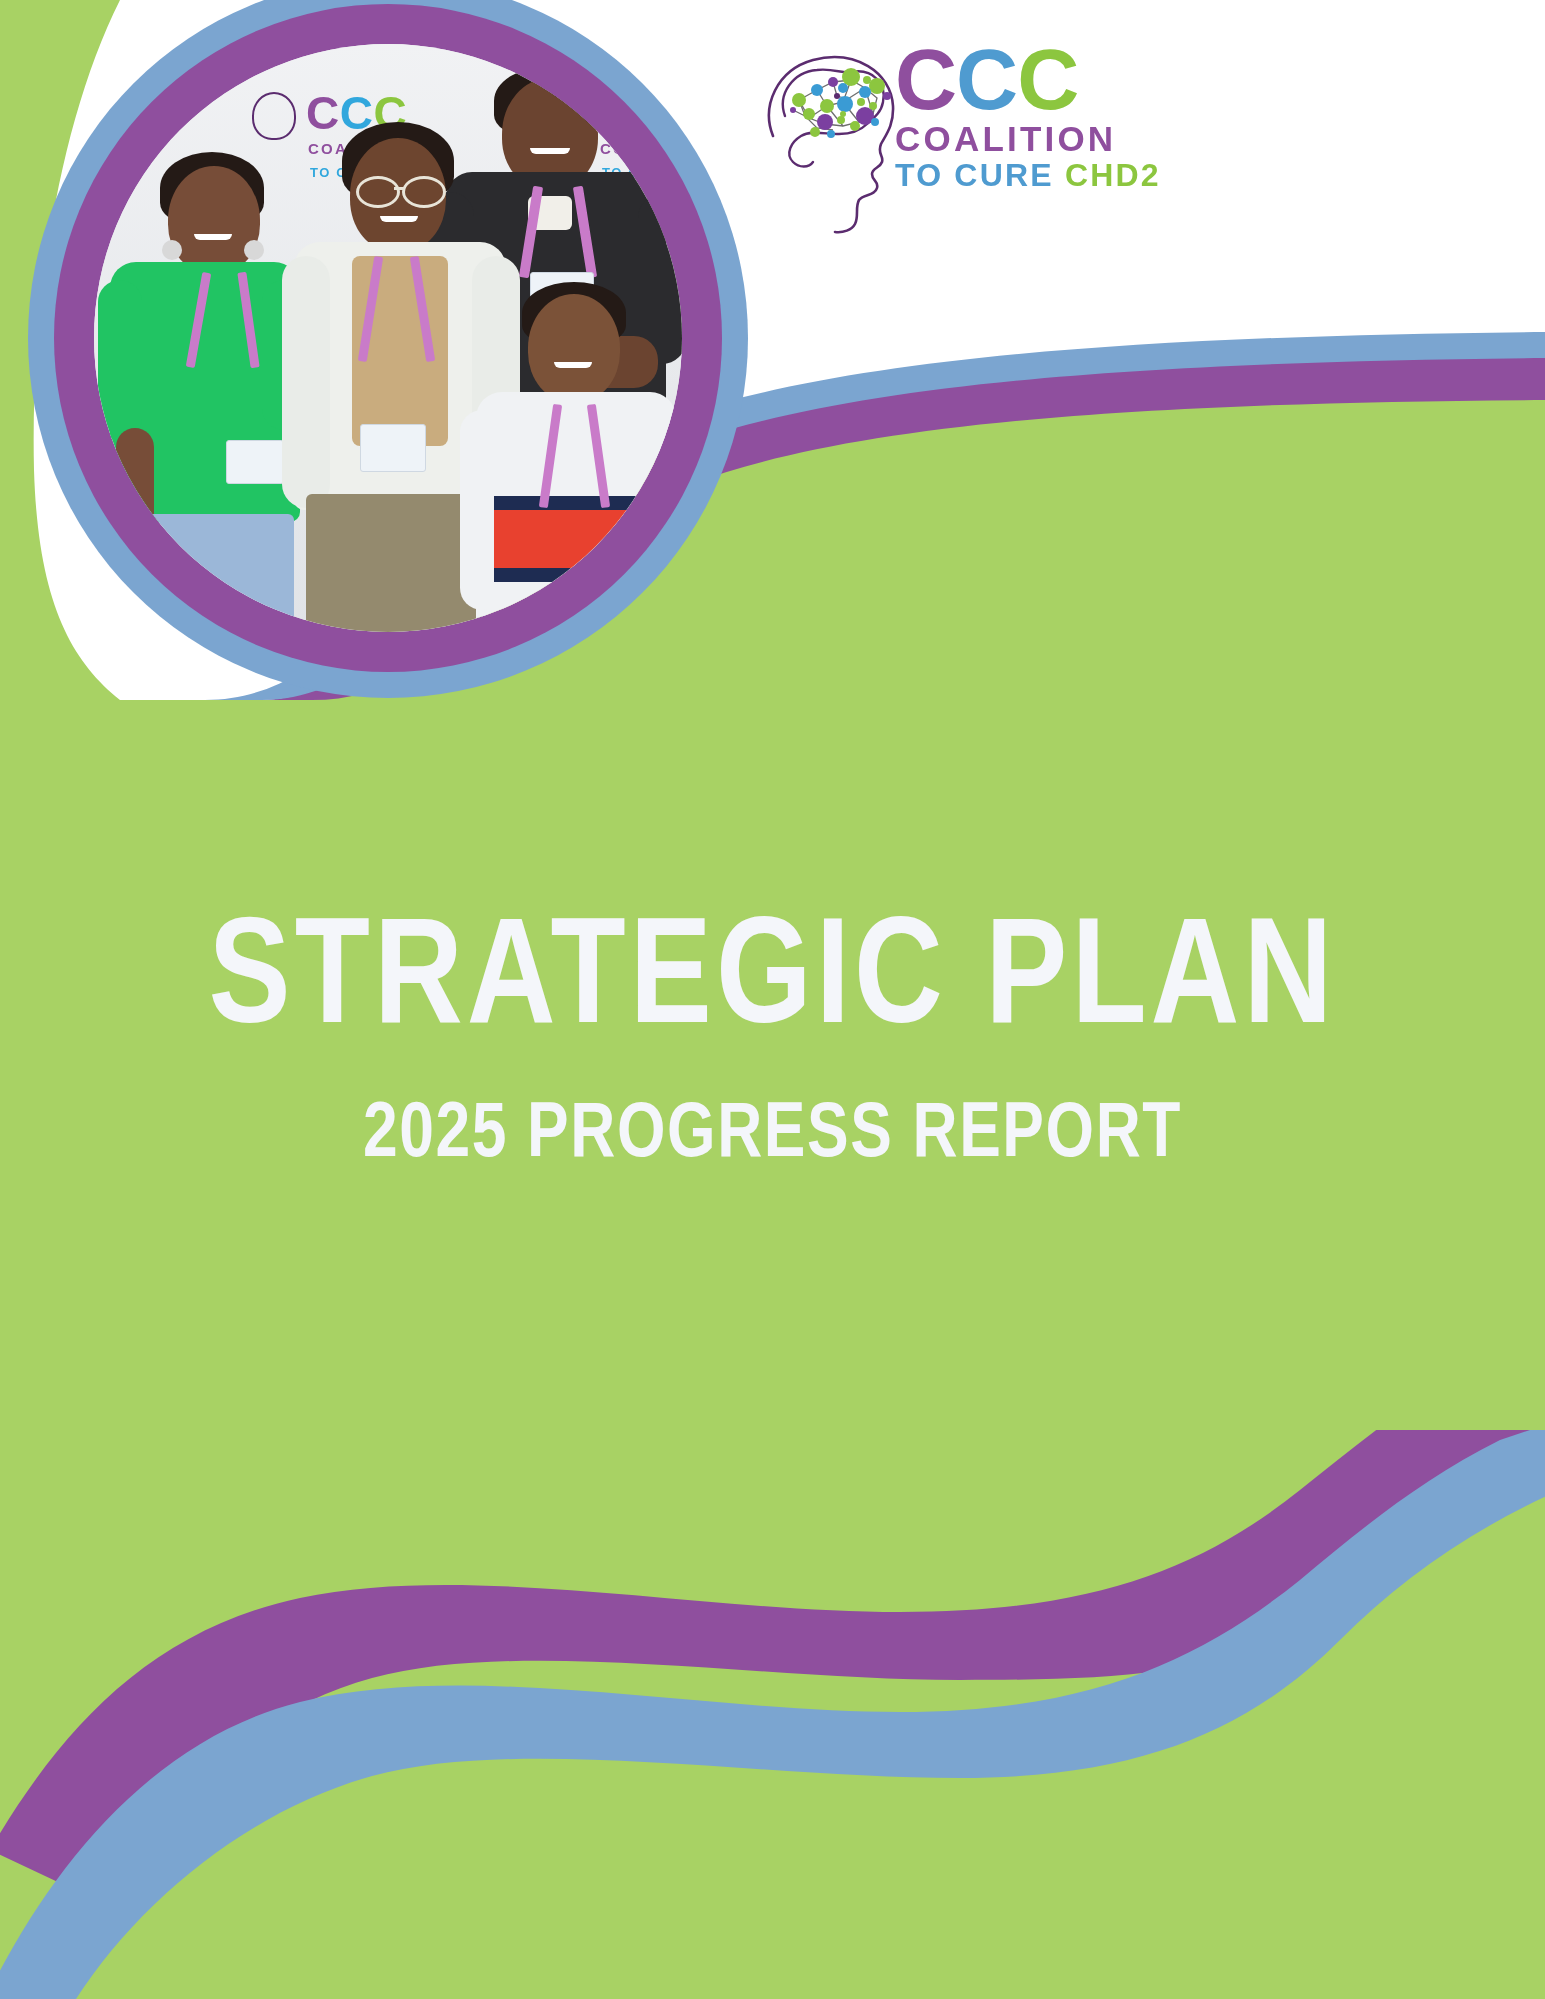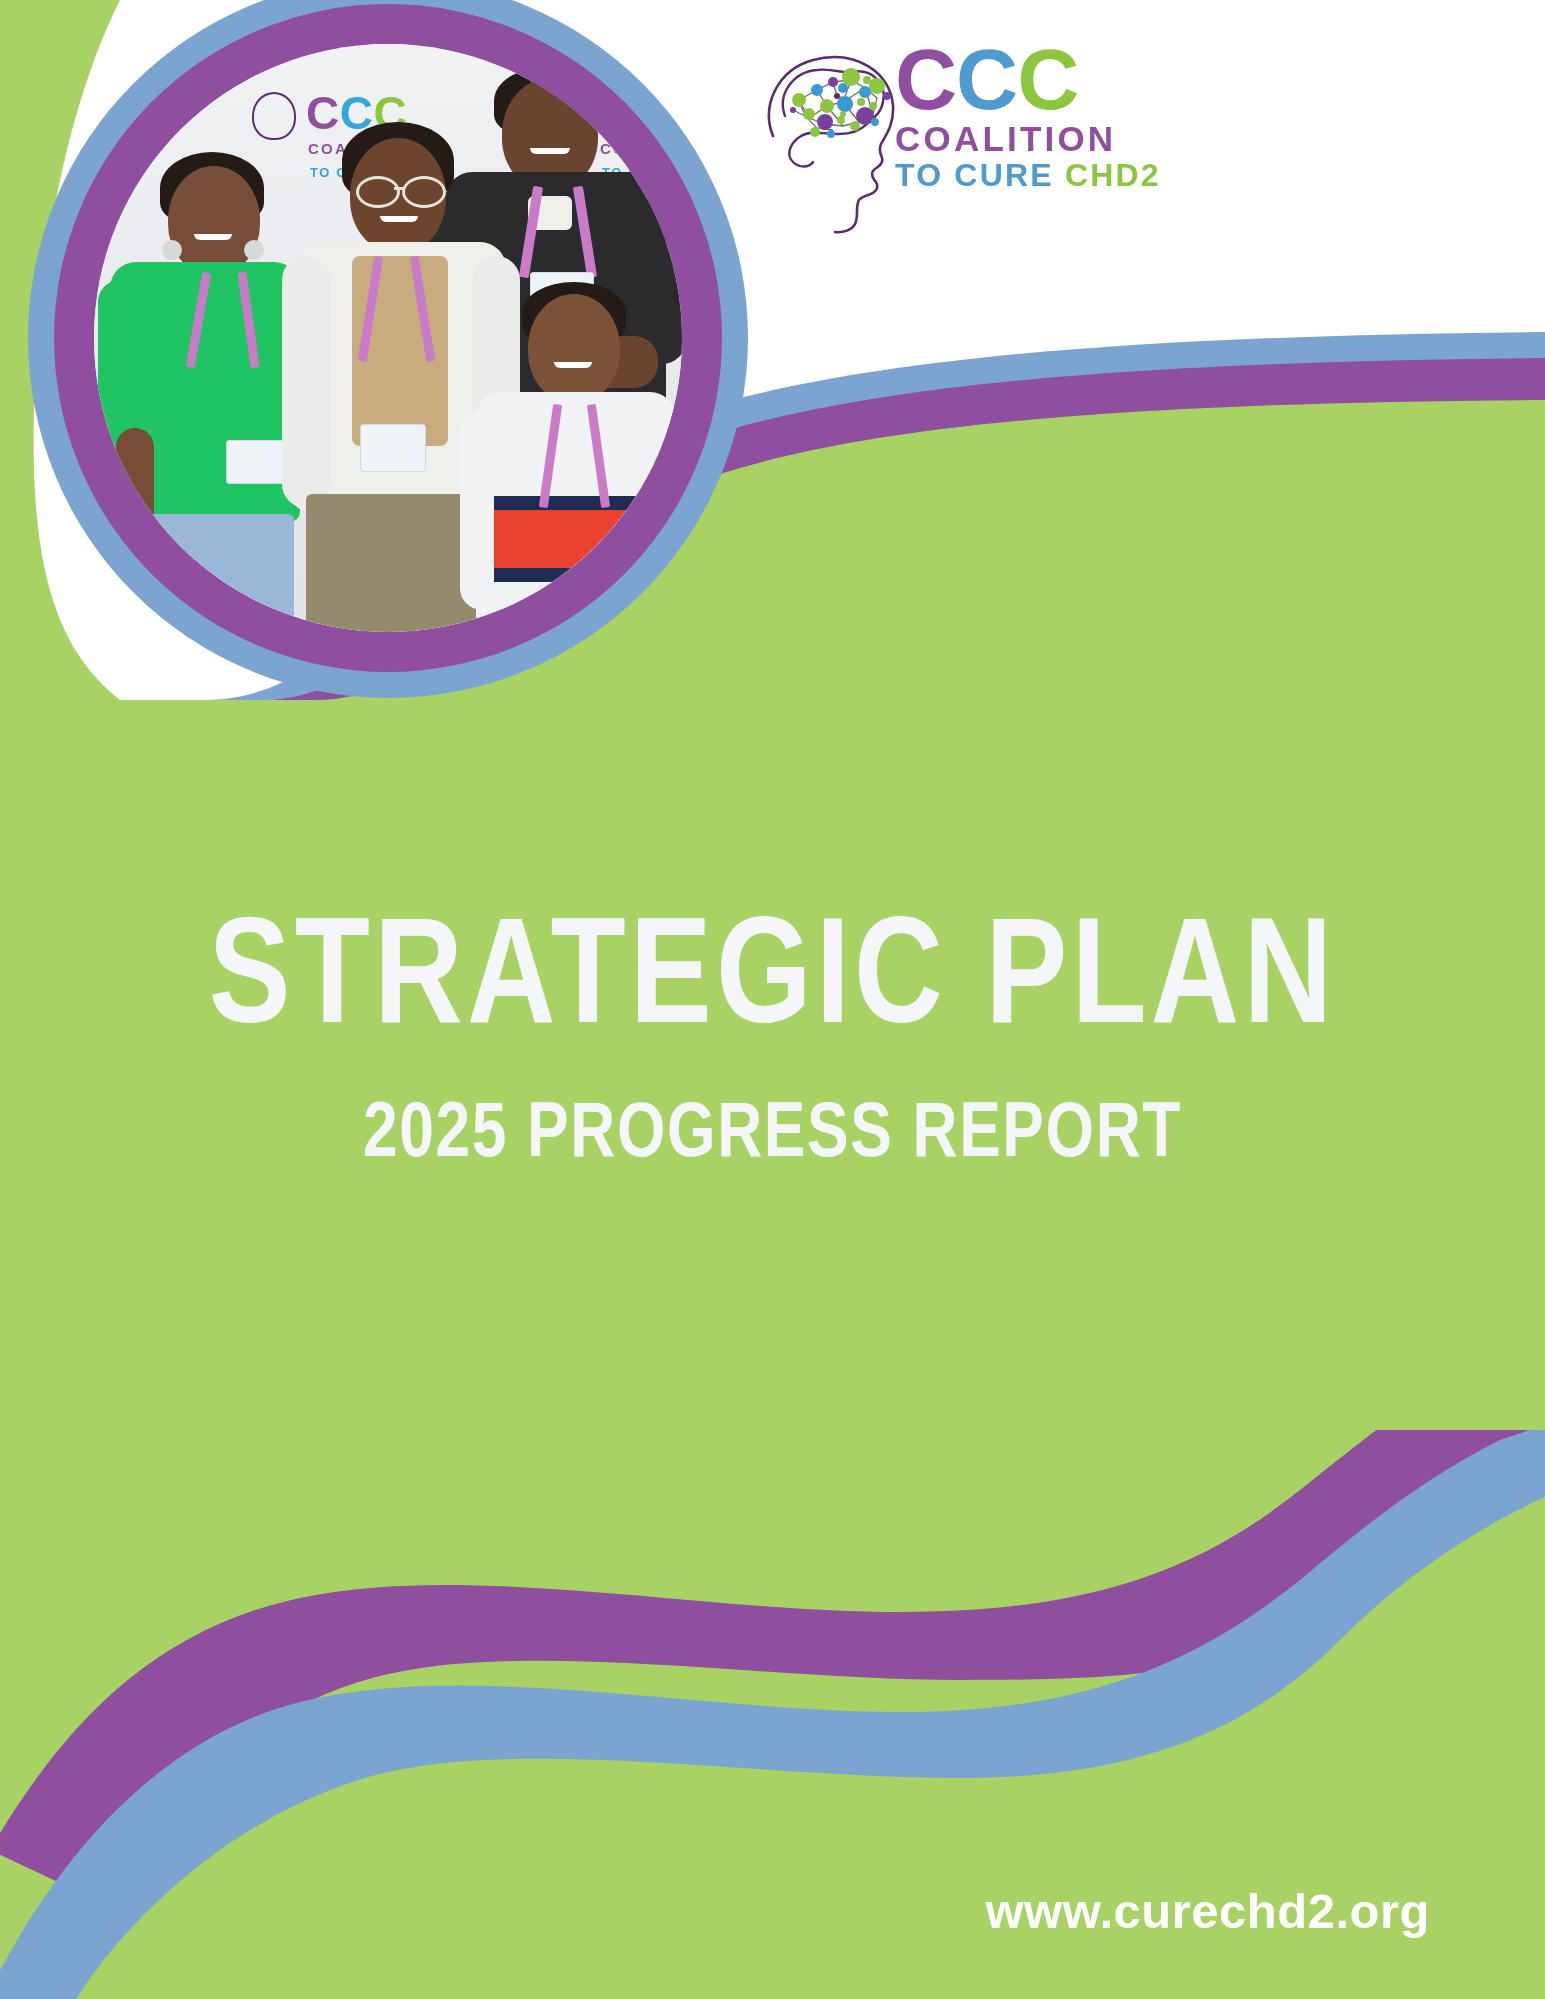--- a/index.html
+++ b/index.html
@@ -364,15 +364,14 @@
                L 1560 0 C 1480 40 1420 90 1360 150 C 1270 240 1160 250 960 250
                C 760 250 520 208 372 248 C 250 282 160 370 96 470 Z" fill="#8f4f9e"></path>
 
       <path d="M -10 560 C 50 440 150 310 300 272 C 470 230 700 282 900 282
                C 1090 282 1200 230 1300 150 C 1360 100 1420 50 1500 10 L 1560 -10
                L 1560 60 C 1470 100 1400 150 1340 210 C 1250 300 1140 348 960 348
                C 760 348 520 306 372 346 C 250 380 140 470 76 569 L -10 569 Z" fill="#7ba5d0"></path>
     </svg>
   </div>
 
-  <div class="url">www.curechd2.org</div>
 
 </div>
 
 </body></html>

